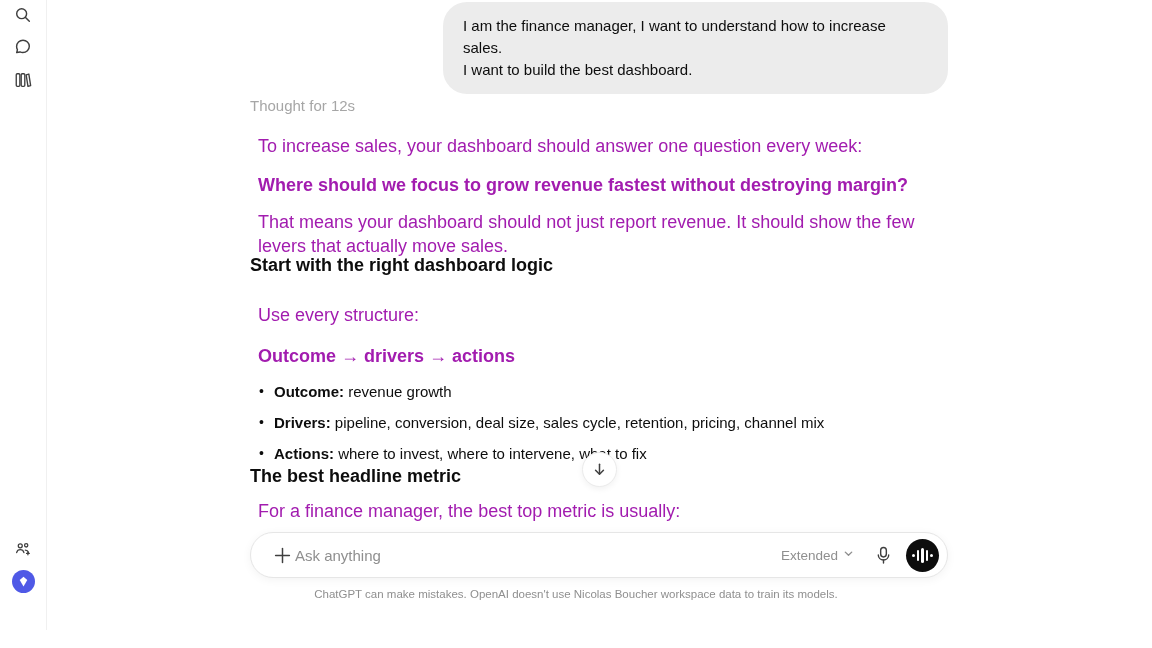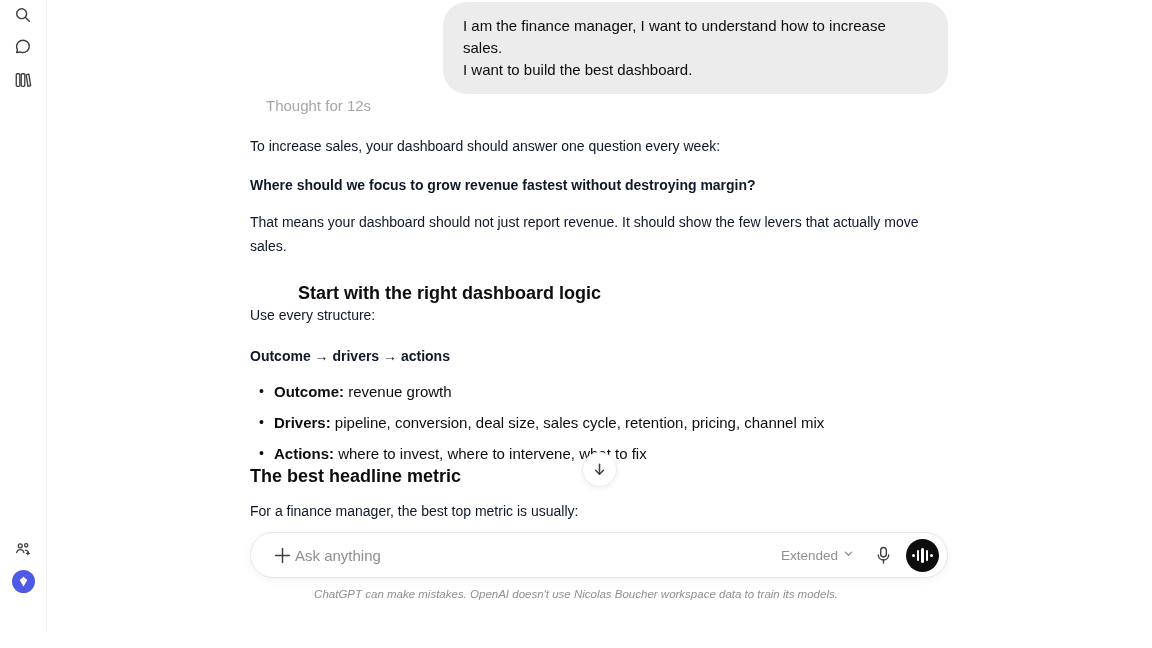--- a/index.html
+++ b/index.html
@@ -18,23 +18,23 @@
     display:flex; align-items:center; justify-content:center; }
 
   
   .content { position:absolute; left:250px; top:0; width:698px; height:648px; }
 
   .user-bubble { position:absolute; top:2px; right:0; max-width:505px;
     background:#ececec; border-radius:24px; padding:13px 20px;
     font-size:15px; line-height:22px; color:#0d0d0d; }
   .user-bubble span { display:block; }
 
-  .thought { position:absolute; top:97px; left:0; font-size:15px; color:#a6a6a6; cursor:pointer;margin-left:16px; }
+  .thought { position:absolute; top:97px; left:0; font-size:15px; color:#a6a6a6; cursor:pointer; }
 
-  .para { position:absolute; left:0; width:698px; font-size:14px; line-height:24px; color:#0f172a; }
+  .para { position:absolute; left:8px; width:698px; font-size:18px; line-height:24px; color:#a21caf; }
   .bold  { font-weight:bold; }
   .h3 { position:absolute; left:0; font-size:18px; font-weight:bold; color:#0d0d0d; }
 
   .bullets { position:absolute; top:380px; left:0; width:698px; list-style:none; }
   .bullets li { position:relative; padding-left:24px; font-size:15px; line-height:23px; margin-bottom:8px; }
   .bullets li .marker { position:absolute; left:9px; top:0; font-size:14px; }
 
   .scroll-btn { position:absolute; top:452px; left:332px; width:35px; height:35px;
     border-radius:50%; background:#ffffff; border:1px solid #ebebeb;
     box-shadow:0 2px 6px rgba(0,0,0,0.06); display:flex; align-items:center;
@@ -57,21 +57,21 @@
     cursor:pointer; margin-right:10px; flex:0 0 auto; }
   .voice-btn { width:33px; height:33px; border-radius:50%; background:#0d0d0d;
     display:flex; align-items:center; justify-content:center; cursor:pointer; flex:0 0 auto; }
   .voice-bars { display:flex; align-items:center; gap:2px; }
   .voice-bars i { display:block; width:2.5px; background:#ffffff; border-radius:2px; }
   .voice-bars i:nth-child(1){height:3px;} .voice-bars i:nth-child(2){height:11px;}
   .voice-bars i:nth-child(3){height:15px;} .voice-bars i:nth-child(4){height:11px;}
   .voice-bars i:nth-child(5){height:3px;}
 
   .footer-note { position:absolute; left:0; top:588px; width:1152px; text-align:center;
-    font-size:11.5px; color:#8f8f8f;font-style:italic; }
+    font-size:11.5px; color:#8f8f8f; }
 </style>
 </head>
 <body>
 
 <div class="page">
 
   <div class="sidebar">
     <div class="side-icon" style="top:3px;">
       <svg width="18" height="18" viewBox="0 0 20 20" fill="none" stroke="#3f3f3f" stroke-width="1.6" stroke-linecap="round">
         <circle cx="8.5" cy="8.5" r="5.5"></circle>
@@ -117,21 +117,21 @@
     </div>
 
     <div class="thought">Thought for 12s</div>
 
     <p class="para" style="top:134px;">To increase sales, your dashboard should answer one question every week:</p>
 
     <p class="para bold" style="top:173px;">Where should we focus to grow revenue fastest without destroying margin?</p>
 
     <p class="para" style="top:210px; width:680px;">That means your dashboard should not just report revenue. It should show the few levers that actually move sales.</p>
 
-    <h3 class="h3" style="top:283px;margin-left:48px;">Start with the right dashboard logic</h3>
+    <h3 class="h3" style="top:255px;">Start with the right dashboard logic</h3>
 
     <p class="para" style="top:303px;">Use every structure:</p>
 
     <p class="para bold" style="top:344px;">Outcome → drivers → actions</p>
 
     <ul class="bullets">
       <li>
         <span class="marker">•</span>
         <span class="bold">Outcome:</span><span> revenue growth</span>
       </li>

